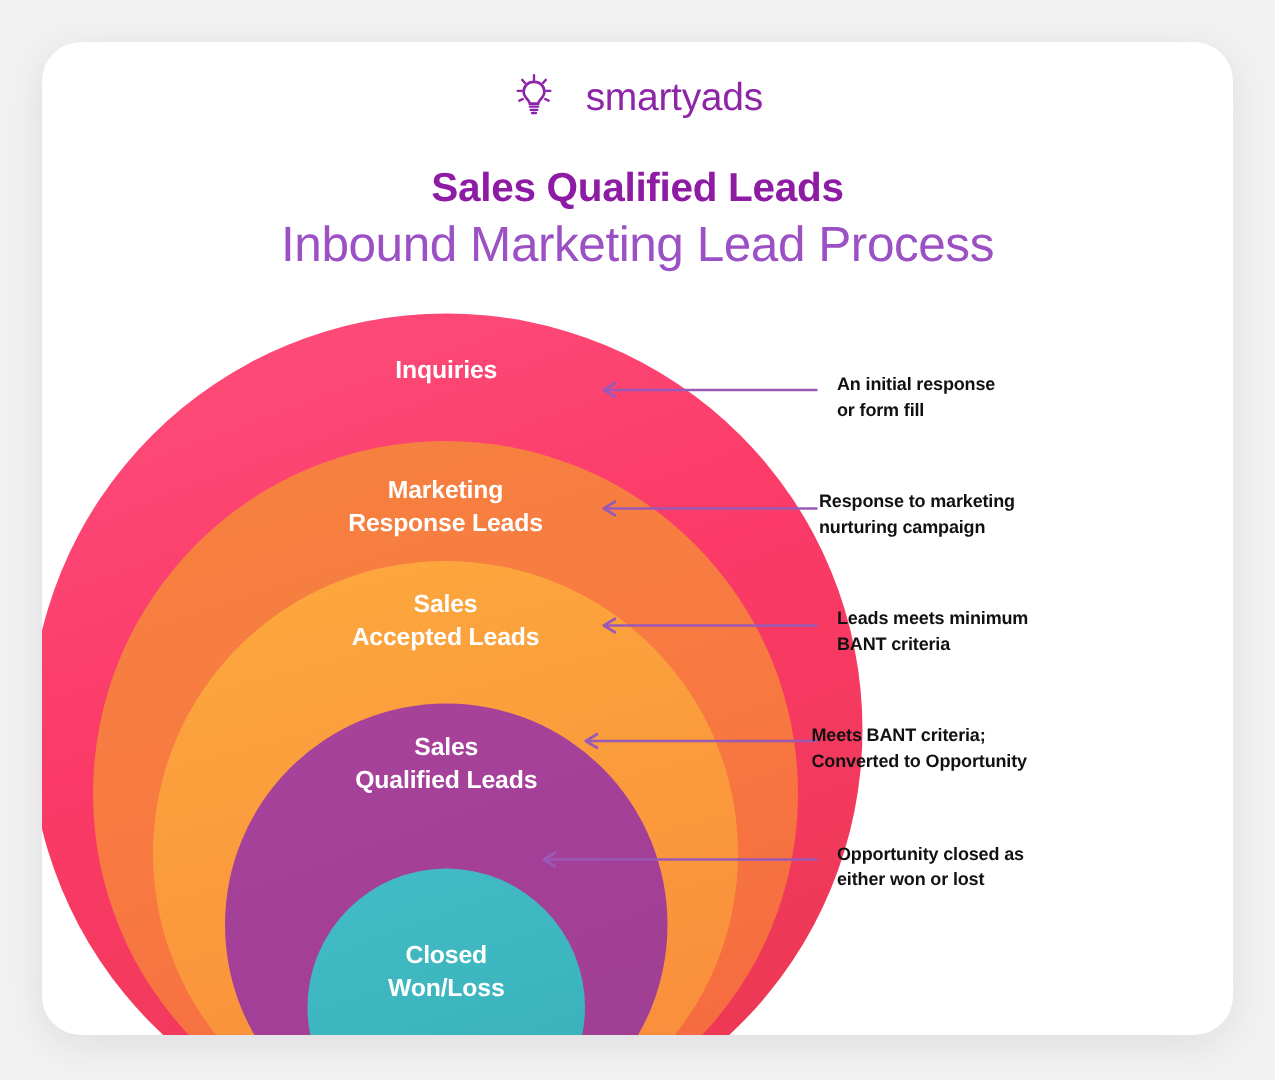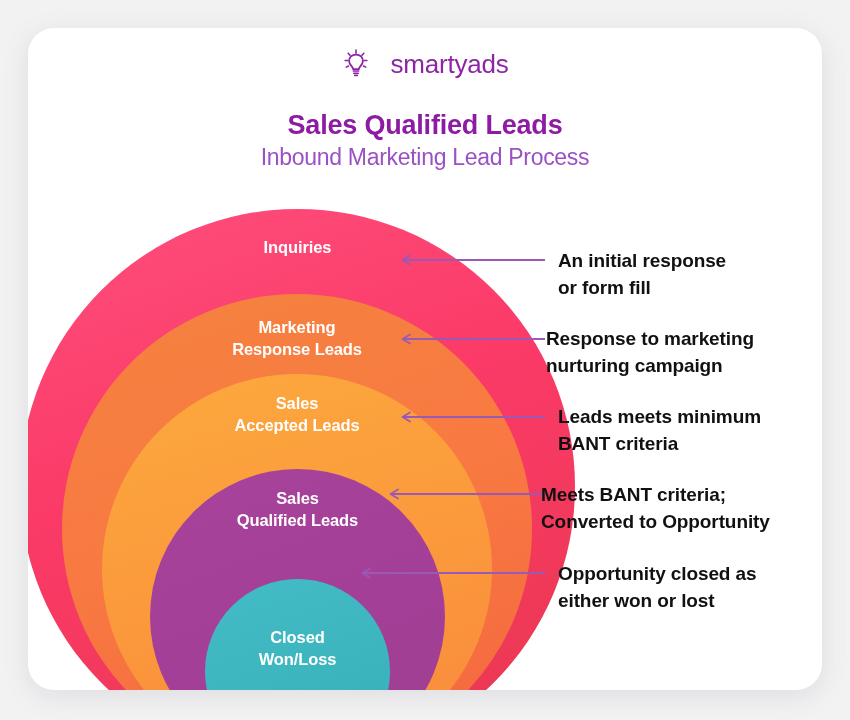--- a/index.html
+++ b/index.html
@@ -67,21 +67,21 @@
     font-weight: bold;
     color: #8d1ba3;
     letter-spacing: -0.2px;
   }
   .subtitle {
     position: absolute;
     left: 0;
     top: 116px;
     width: 794px;
     text-align: center;
-    font-size: 23px;
+    font-size: 33px;
     font-weight: 400;
     color: #9b50c4;
     letter-spacing: -0.3px;
   }
 
   
   .venn {
     position: absolute;
     left: 0;
     top: 0;
@@ -136,21 +136,21 @@
   .ring-5 {
     width: 185px; height: 185px;
     left: 177px; top: 551px;
     background: linear-gradient(160deg, #42bcc6 0%, #3db5bf 55%, #36adb8 100%);
   }
   .ring-5 .ring-label { padding-top: 48px; }
 
   
   .ann {
     position: absolute;
-    font-size: 19px;
+    font-size: 12px;
     font-weight: bold;
     color: #111111;
     line-height: 1.42;
     white-space: pre-line;
     letter-spacing: -0.1px;
   }
   .arrow {
     position: absolute;
     height: 12px;
     pointer-events: none;

